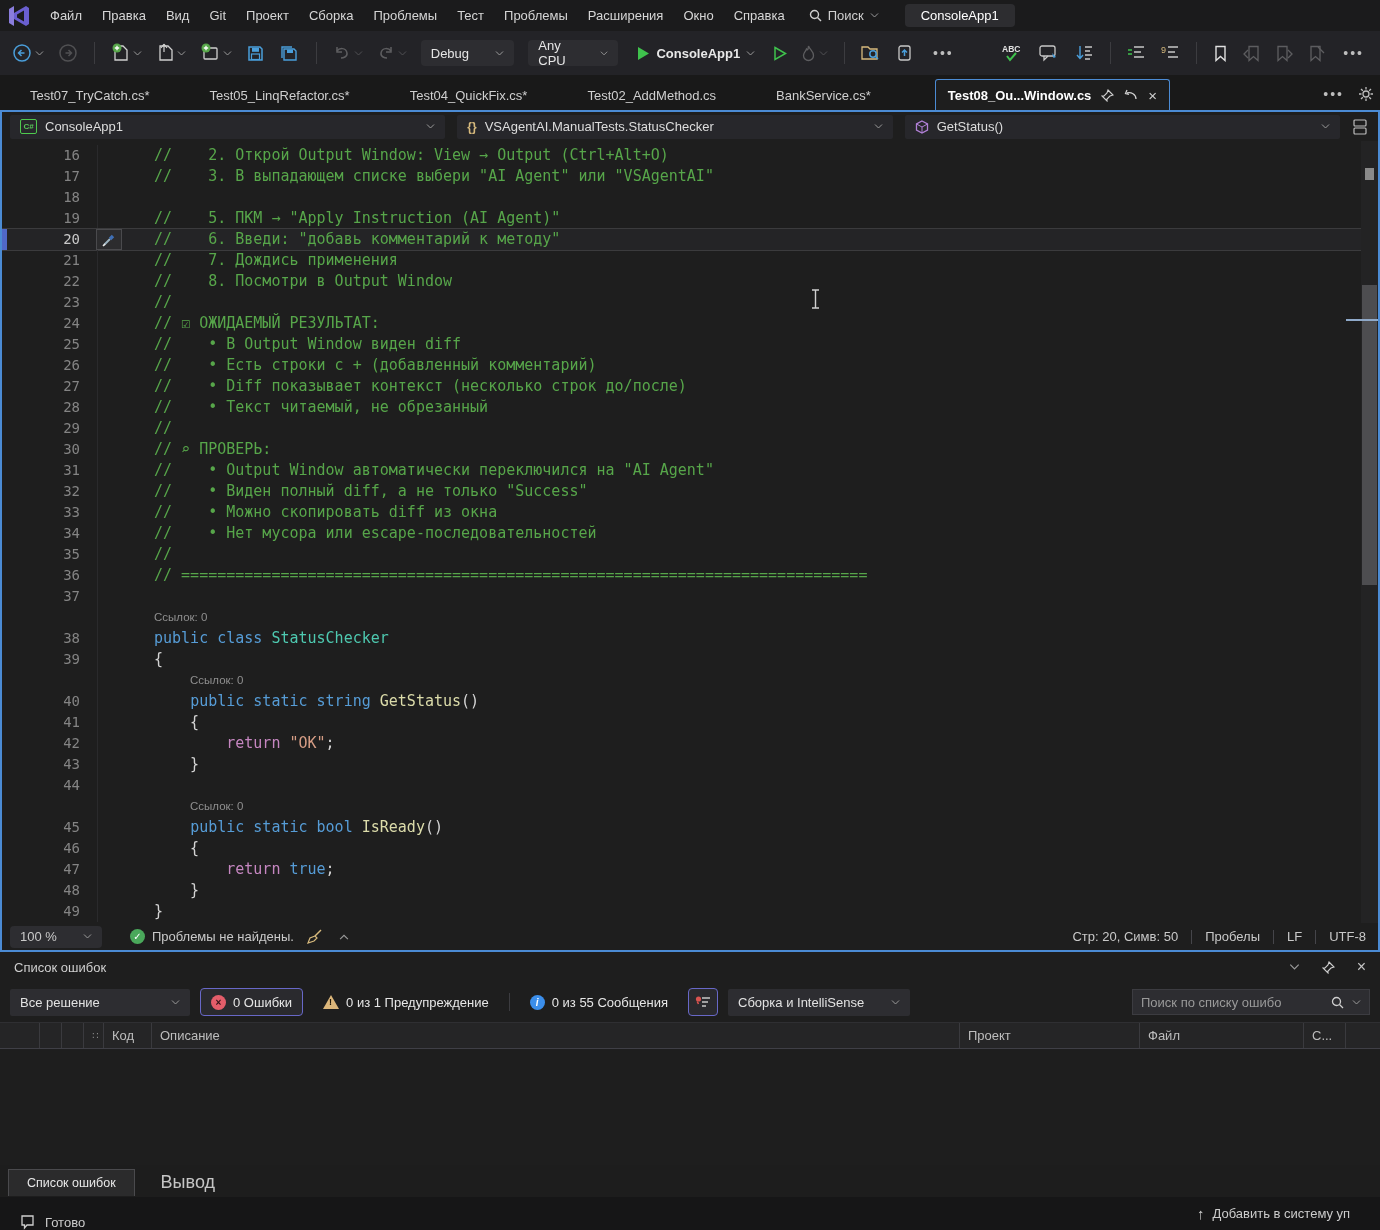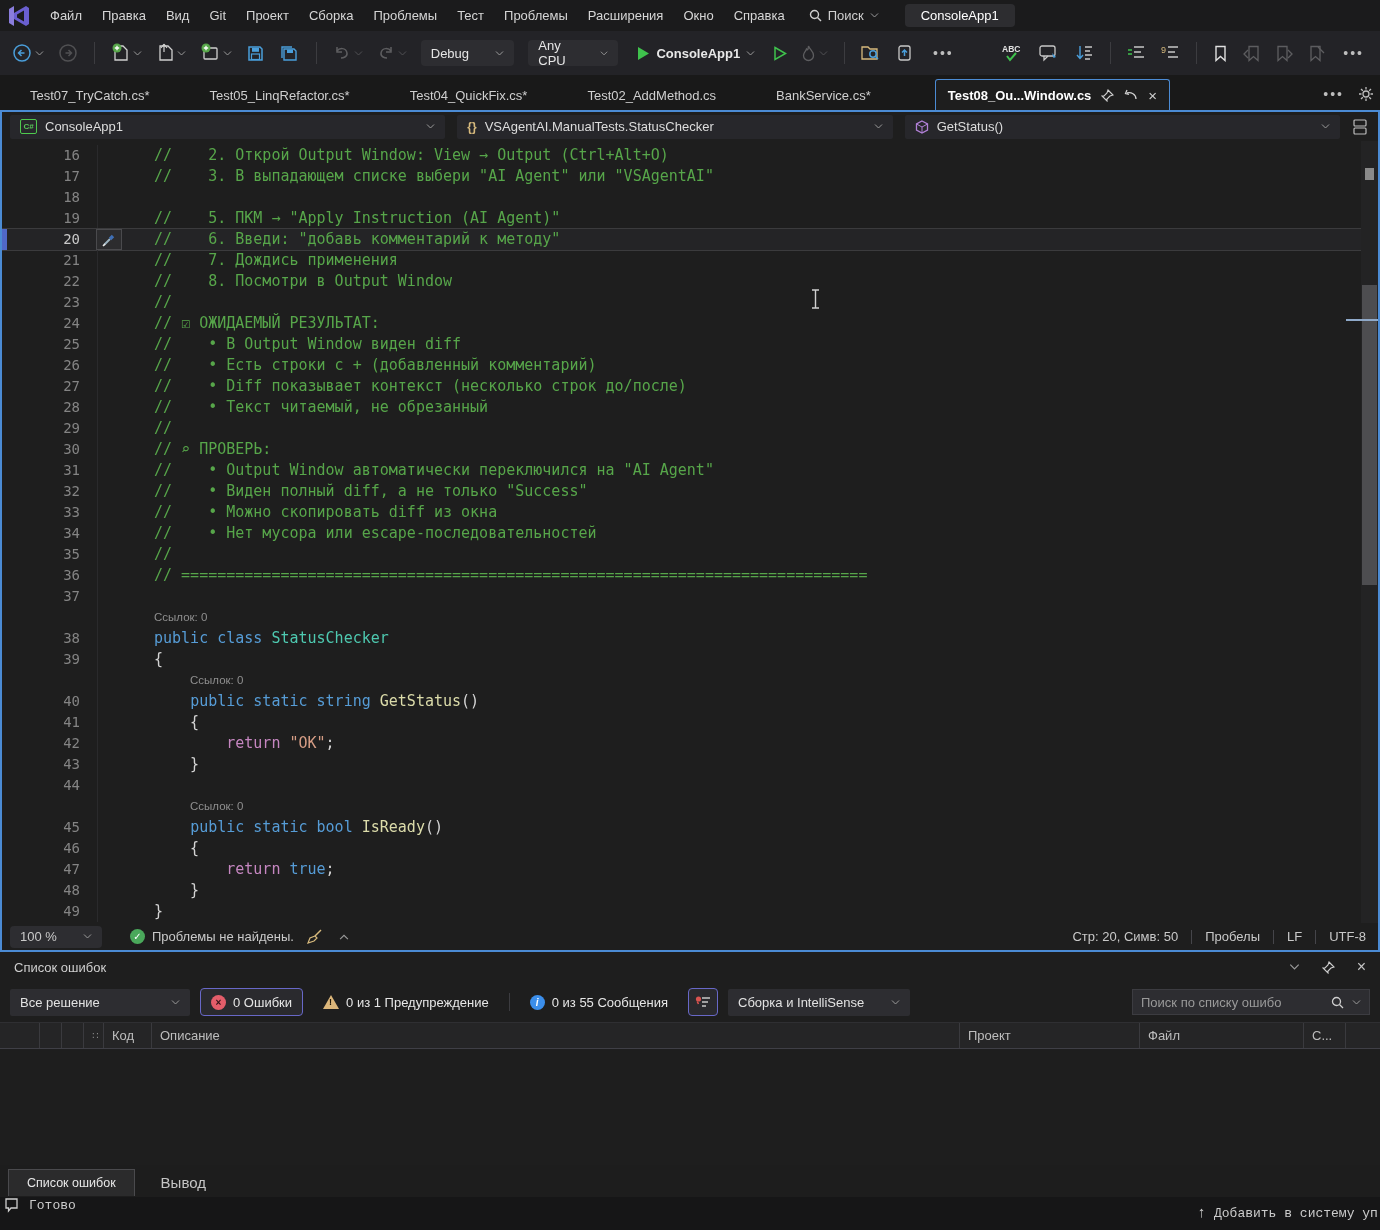--- a/index.html
+++ b/index.html
@@ -88,24 +88,24 @@
   .err-search { margin-left:auto; width:238px; height:26px; background:#2d2d31; border:1px solid #3c3c41; display:flex; align-items:center; padding:0 8px; gap:8px; }
   .err-search input { flex:1; background:transparent; border:none; outline:none; color:#bdbdbd; font-size:13px; font-family:inherit; min-width:0; }
   .err-search input::placeholder { color:#9a9a9a; }
   .grid-head { height:27px; display:flex; align-items:stretch; background:#252526; border-top:1px solid #2f2f32; border-bottom:1px solid #3f3f46; color:#bdbdbd; }
   .gc { border-right:1px solid #3a3a3e; display:flex; align-items:center; padding:0 8px; white-space:nowrap; }
   .grid-body { height:112px; background:#1e1e1e; }
 
   
   .paneltabs { height:32px; background:#1d1d1d; display:flex; align-items:center; padding:2px 8px 0; gap:26px; }
   .ptab-active { height:27px; display:flex; align-items:center; padding:0 18px; background:#2b2b2c; border:1px solid #4a4a4d; border-bottom:none; color:#e8e8e8; font-size:12.5px; }
-  .ptab { color:#c5c5c5; font-size:15px; }
-
-  
-  .statusbar { height:33px; background:#161617; display:flex; align-items:flex-start; padding:0 4px; color:#cccccc; position:relative;font-family:Liberation Mono, monospace; }
+  .ptab { color:#c5c5c5; font-size:18px; }
+
+  
+  .statusbar { height:33px; background:#161617; display:flex; align-items:flex-end; padding:0 20px; color:#cccccc; position:relative; }
   .sb-left { display:flex; align-items:center; gap:10px; }
   .sb-right { position:absolute; left:1197px; top:0; bottom:0; display:flex; align-items:center; gap:8px; white-space:nowrap; overflow:hidden; width:183px; }
 </style>
 </head>
 <body>
 
 <div class="menubar">
   <svg class="vslogo" viewBox="0 0 26 22">
     <path d="M3 4 L8 1 L8 21 L3 18 Z" fill="#8a7ddc"></path>
     <path d="M8 8 L20 1 L23 3 L23 19 L20 21 L8 14 Z" fill="#6a5fd0"></path>

